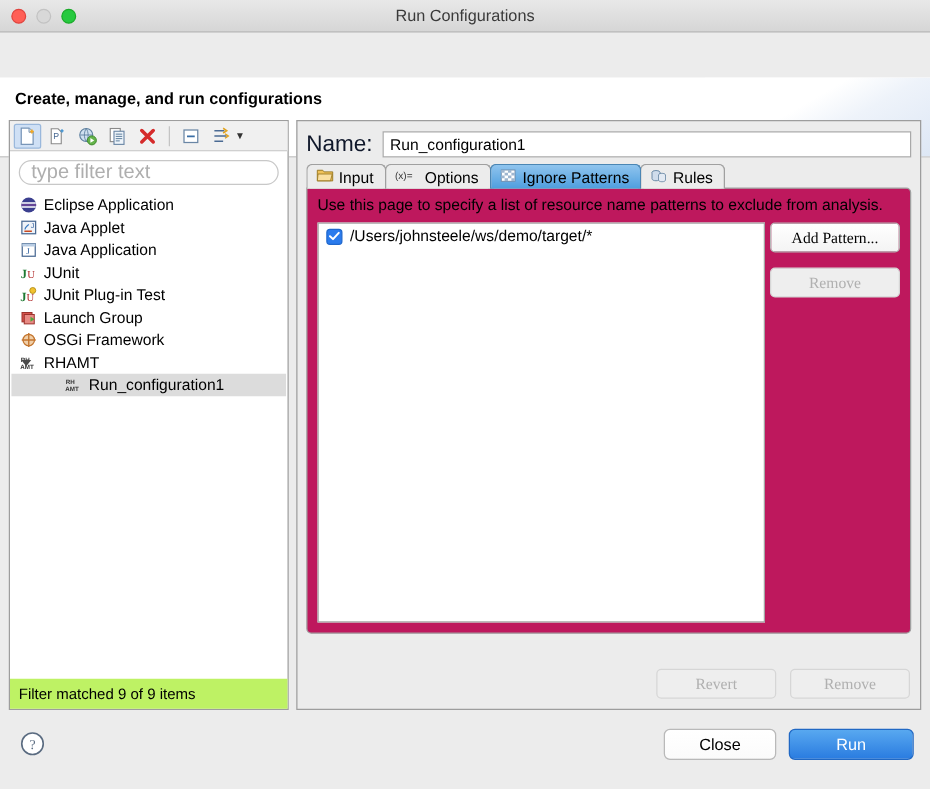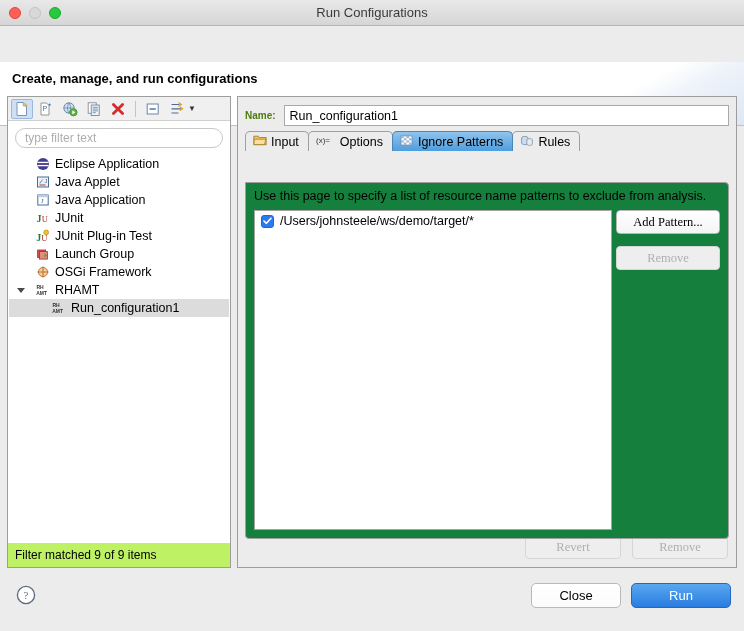--- a/index.html
+++ b/index.html
@@ -91,36 +91,36 @@
   }
   .tb-caret {
     font-size: 8px; color: #333; margin-left: -2px;
   }
 
   .filter-box {
     position: absolute; left: 7px; top: 31px;
     width: 208px; height: 20px;
     border: 1px solid #c8c8c8; border-radius: 10px;
     background: #fff;
-    font-size: 12px; color: #a8a8a8;
+    font-size: 16px; color: #a8a8a8;
     padding: 0 9px; line-height: 18px;
     outline: none;
     font-family: "Liberation Sans", sans-serif;
   }
   .filter-box::placeholder { color: #aeaeae; }
 
   .tree {
     position: absolute; left: 1px; top: 58px;
     width: 220px; height: 380px;
     overflow: hidden;
   }
   .tree-row {
     height: 18px;
     display: flex; align-items: center;
-    padding-left: 26px;
+    padding-left: 6px;
     font-size: 12.5px; color: #000;
     white-space: nowrap;
   }
   .tree-row.child { padding-left: 42px; }
   .tree-row.selected { background: #dcdcdc; }
   .tree-arrow {
     position: absolute; left: 8px;
     width: 0; height: 0;
     border-left: 5px solid #4a4a4a;
     border-top: 4px solid transparent;
@@ -152,21 +152,21 @@
     position: absolute; left: 237px; top: 96px;
     width: 500px; height: 472px;
     background: #ececec;
     border: 1px solid #9d9d9d;
   }
   .name-row {
     position: absolute; left: 7px; top: 8px;
     display: flex; align-items: center; gap: 8px;
     width: 484px;
   }
-  .name-label { font-size: 10px; color: #4d7c0f; font-weight: bold; }
+  .name-label { font-size: 18px; color: #0f172a; }
   .name-input {
     flex: 1;
     height: 21px;
     border: 1px solid #a9a9a9;
     background: #fff;
     font-size: 12.5px; color: #000;
     padding: 0 5px;
     font-family: "Liberation Sans", sans-serif;
     outline: none;
   }
@@ -192,25 +192,24 @@
   }
   .tab.active {
     background: linear-gradient(to bottom, #8fc4ee 0%, #4e9ede 100%);
     color: #000;
     border-color: #4b86b4;
     z-index: 4;
   }
   .tabpanel {
     position: absolute; left: 7px; top: 53px;
     width: 484px; height: 357px;
-    background: #15803d;
+    background: #be185d;
     border: 1px solid #a0a0a0;
     border-radius: 0 4px 4px 4px;
     z-index: 2;
-    margin-top: 32px;
   }
   .tab-desc {
     position: absolute; left: 8px; top: 6px;
     font-size: 12.5px; color: #000;
   }
   .pattern-list {
     position: absolute; left: 8px; top: 27px;
     width: 358px; height: 320px;
     background: #fff;
     border: 1px solid #a4a4a4;

